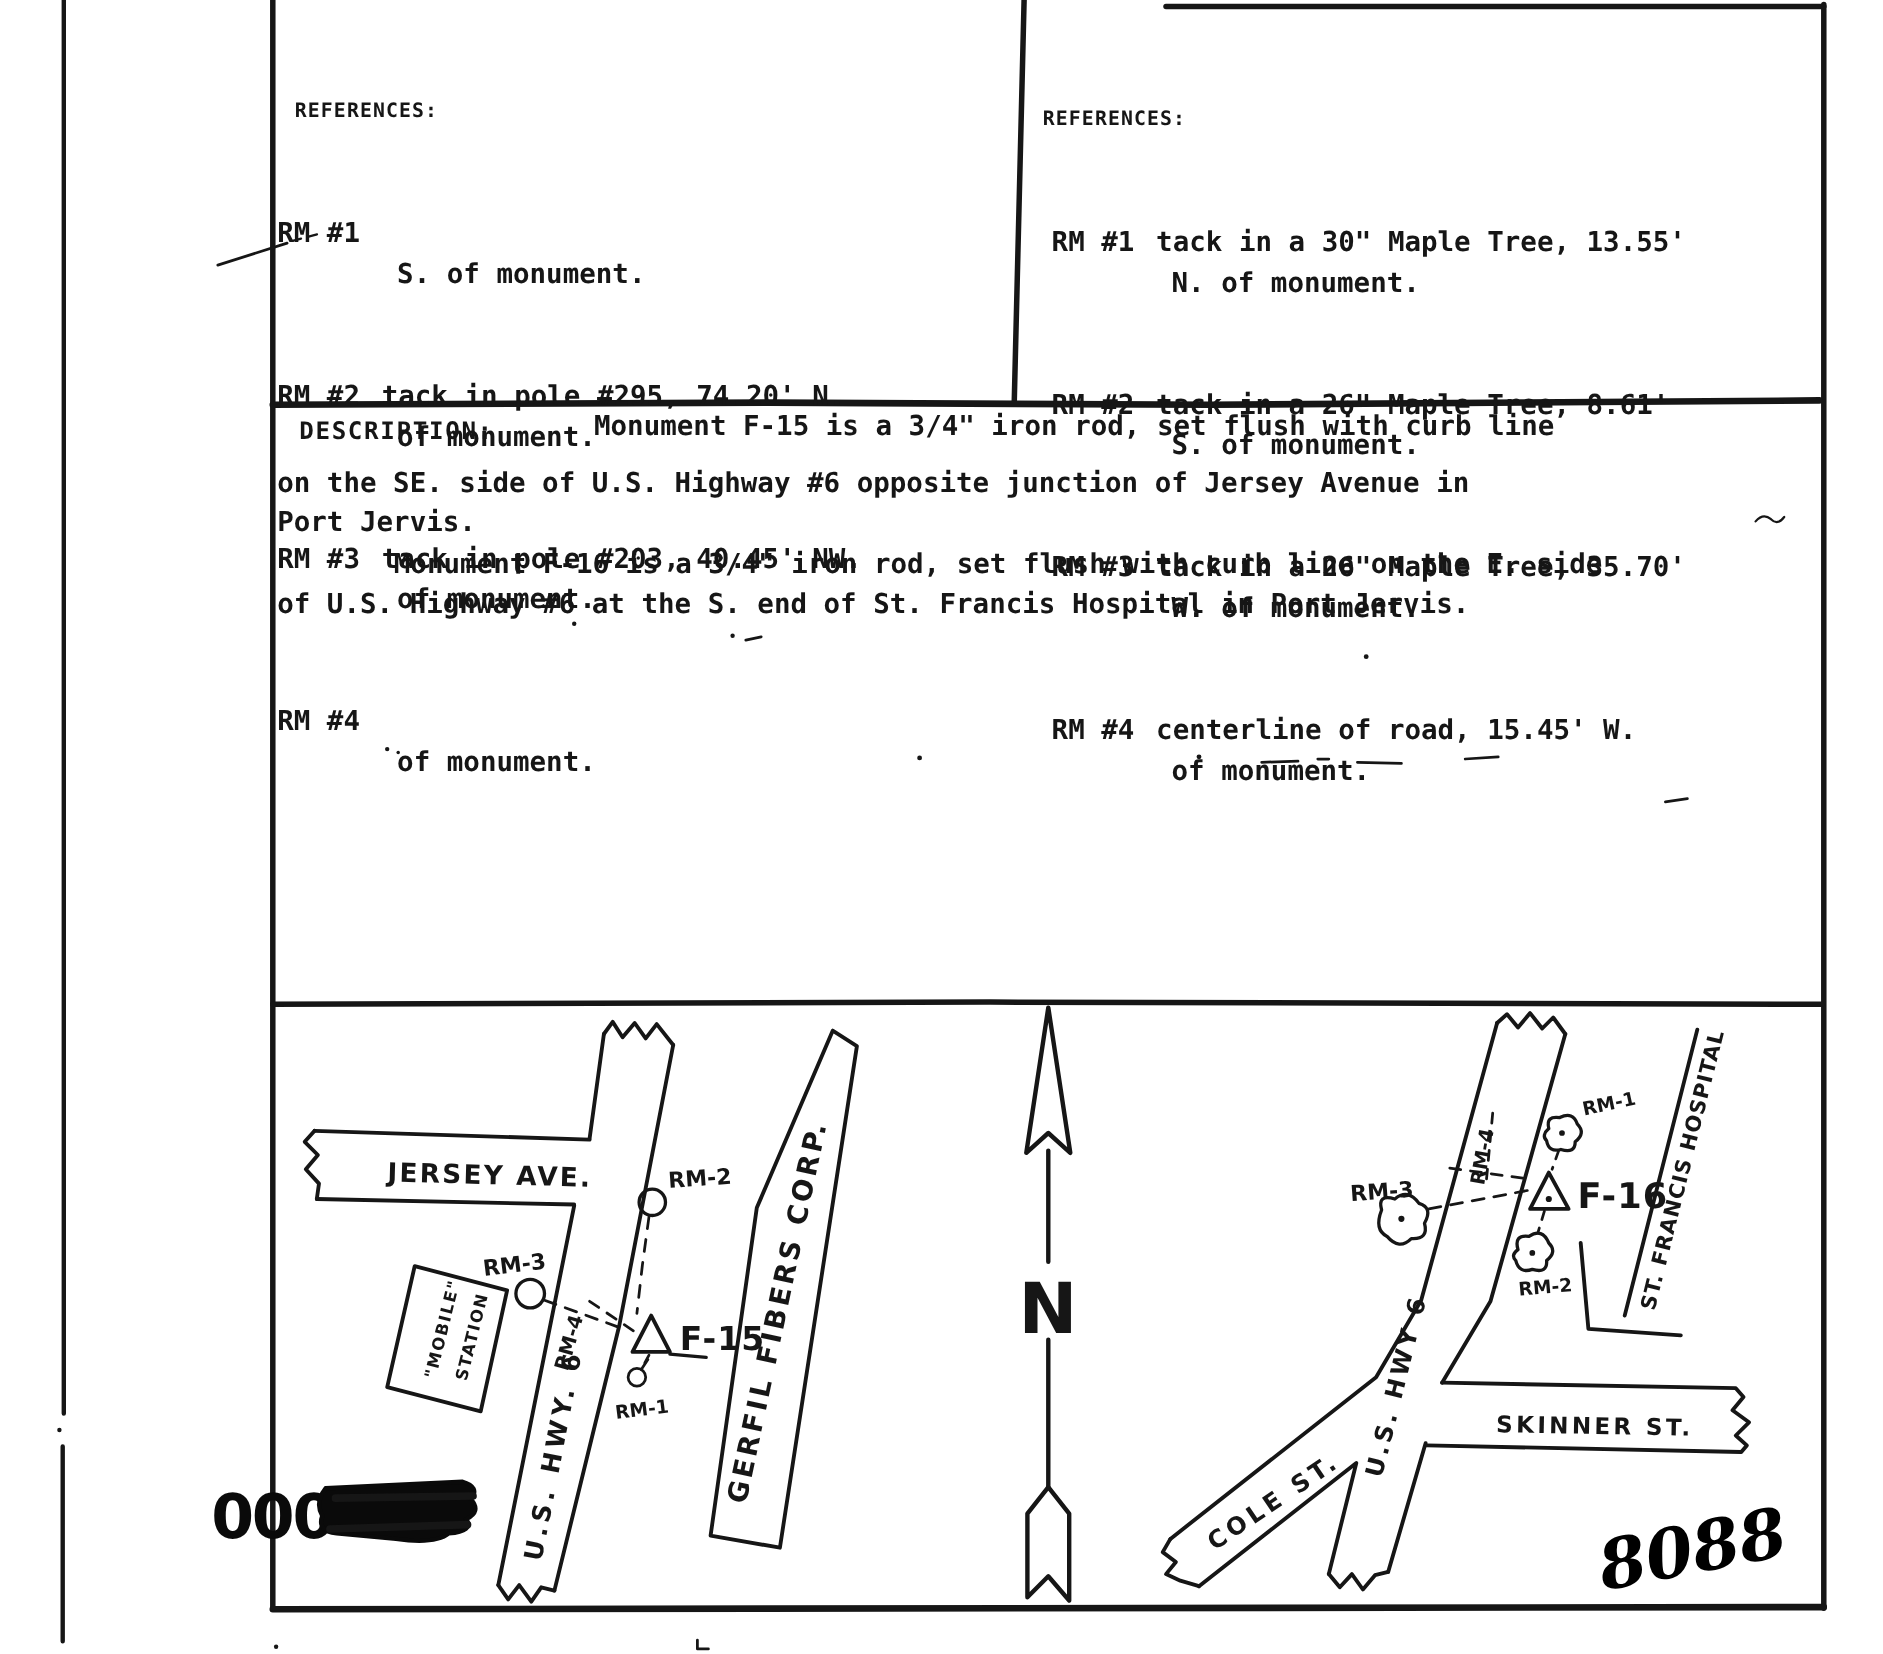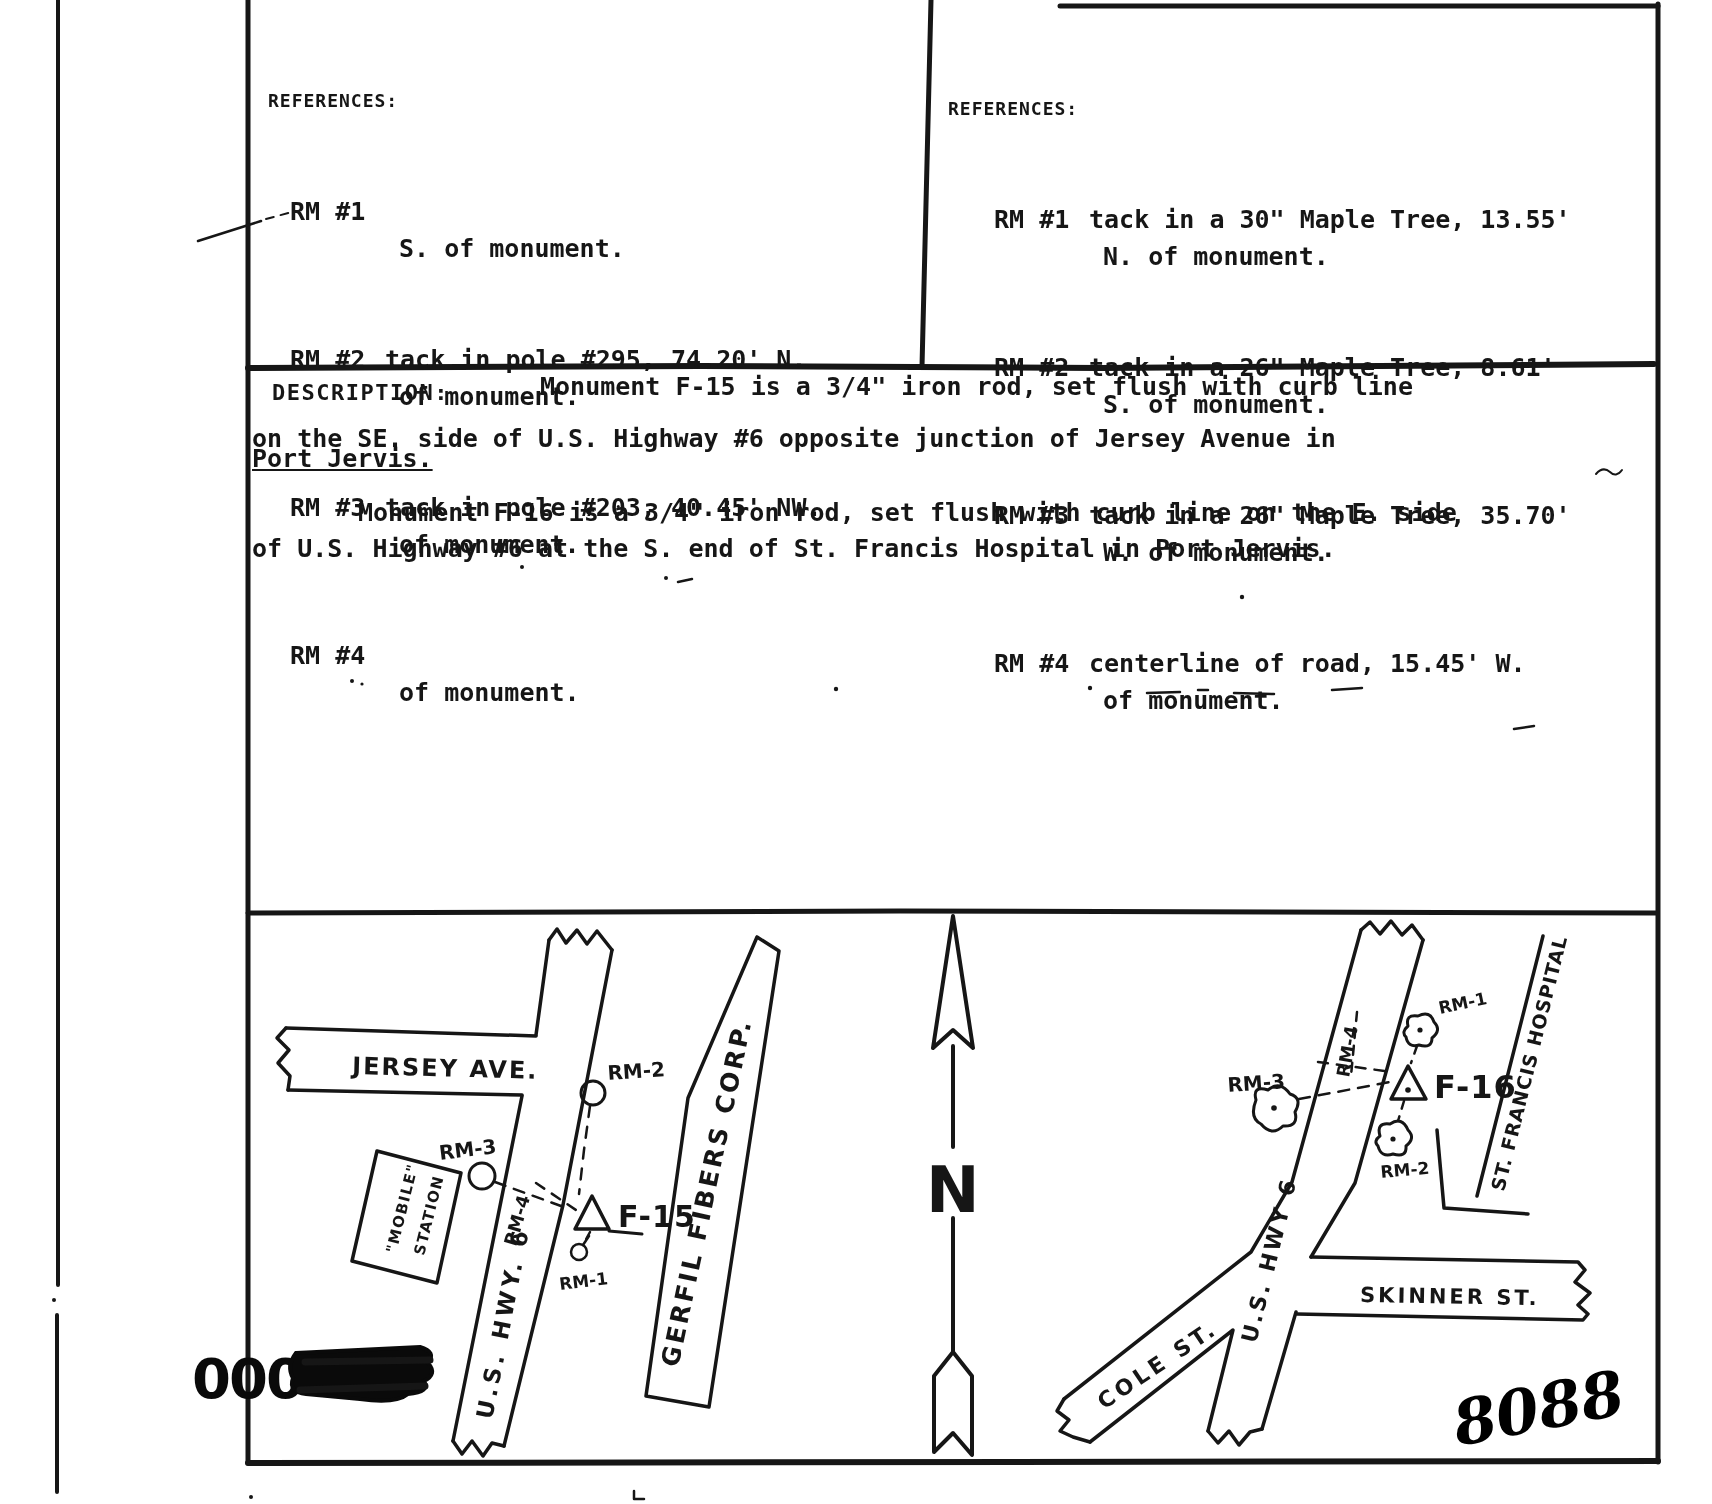--- a/index.html
+++ b/index.html
@@ -3,30 +3,30 @@
 <meta charset="utf-8">
 <style>
   html,body{margin:0;padding:0;background:#e8e8e8;}
   .page{
     position:relative; width:1712px; height:1504px; background:#ffffff;
     font-family:"DejaVu Sans Mono", monospace; color:#161616; overflow:hidden;
   }
   .tw{ font-weight:bold; font-size:25px; line-height:37px; letter-spacing:0px; white-space:pre; }
   .refs{ position:absolute; }
   .refs-title{ font-size:18px; letter-spacing:1px; font-weight:bold; line-height:37px; }
-  .ref-item{ display:flex;margin-left:38px; }
+  .ref-item{ display:flex; }
   .ref-label{ flex:0 0 95px; }
   .ref-cont{ padding-left:14px; }
   .desc{ position:absolute; left:250px; top:368px; width:1340px; height:230px; }
   .desc > div{ position:absolute; }
   .desc-label{ font-size:22px; letter-spacing:1.5px; font-weight:bold; }
   .dl0l{ left:22px; top:6px; }
   .dl0t{ left:290px; top:0px; }
   .dl1{ left:2px; top:52px; }
-  .dl2{ left:2px; top:72px;text-decoration:underline; }
+  .dl2{ left:2px; top:88px; }
   .dl3{ left:108px; top:126px; }
   .dl4{ left:2px; top:162px; }
   svg.overlay{ position:absolute; left:0; top:0; }
   .ink{ stroke:#161616; fill:none; stroke-linecap:round; stroke-linejoin:round; }
   text.map{ fill:#161616; font-family:"DejaVu Sans", sans-serif; font-weight:600; }
   text.script{ font-family:"DejaVu Serif", serif; font-style:italic; font-weight:bold; }
 </style>
 </head>
 <body>
 

